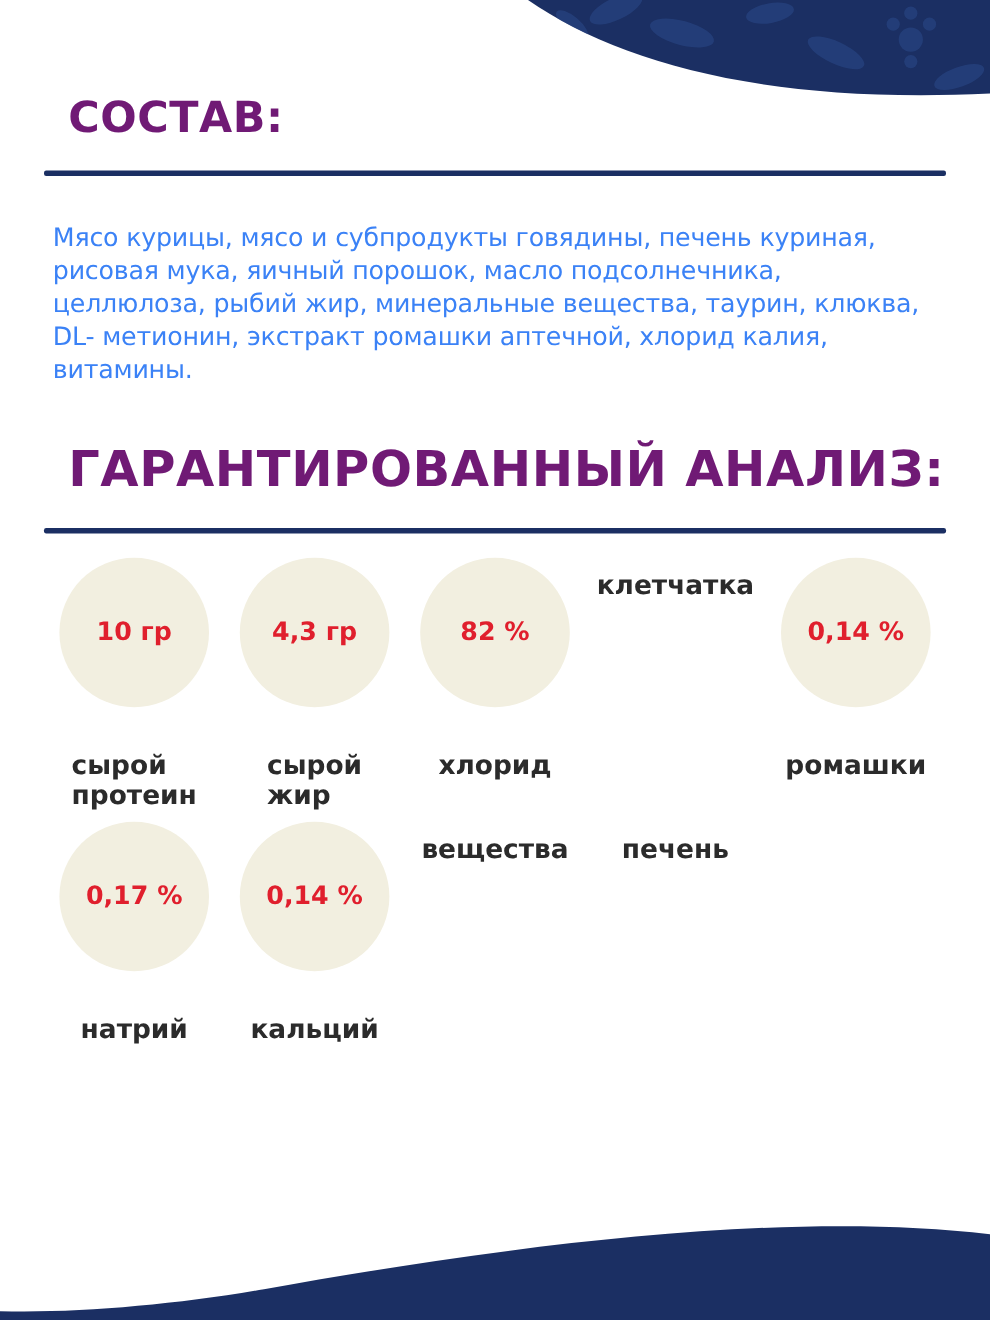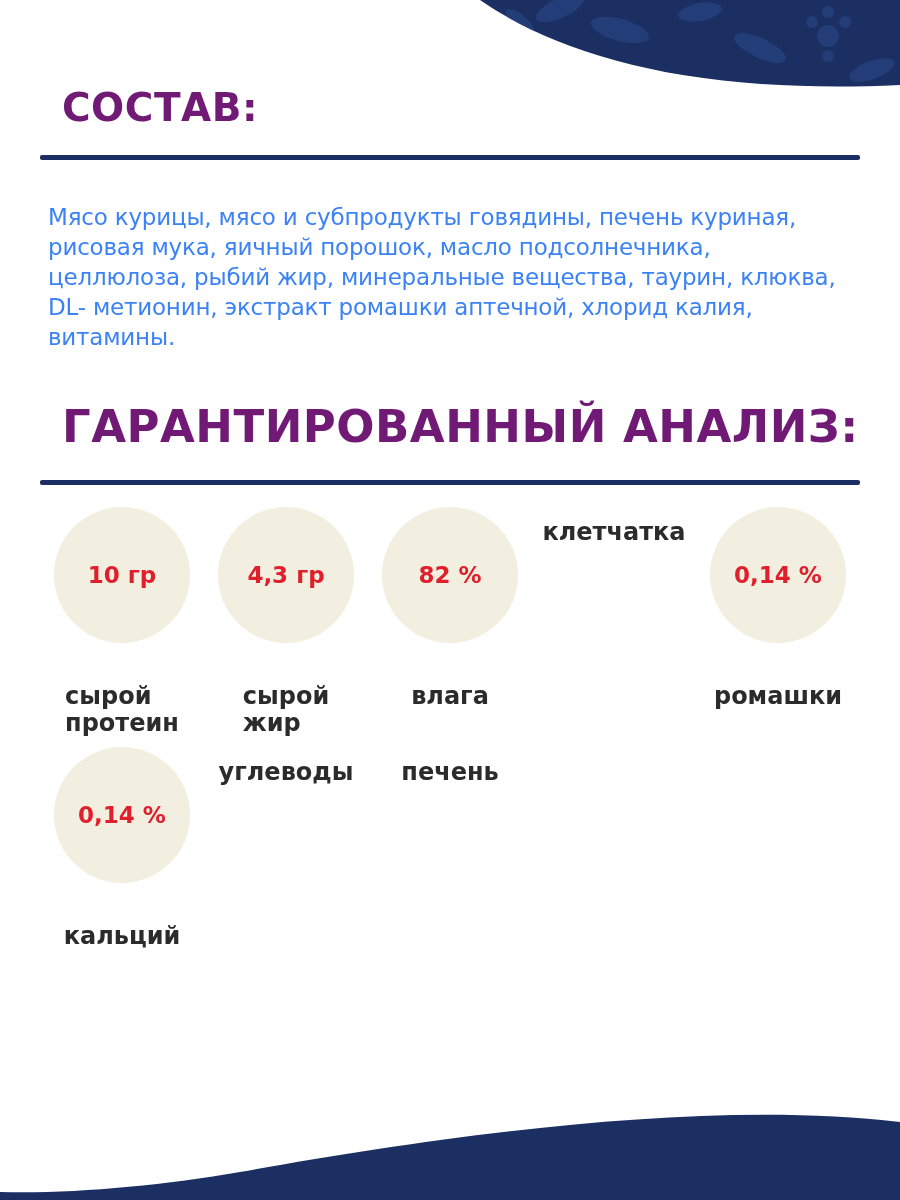--- a/index.html
+++ b/index.html
@@ -170,45 +170,51 @@
         <span class="bubble-value">4,3 гр</span>
       </div>
       <div class="cell-label">сырой
 жир</div>
     </div>
 
     <div class="analysis-cell">
       <div class="bubble">
         <span class="bubble-value">82 %</span>
       </div>
-      <div class="cell-label">влага</div>
+      <div class="cell-label">хлорид</div>
     </div>
 
     <div class="analysis-cell">
       <div class="cell-label">клетчатка</div>
     </div>
 
     <div class="analysis-cell">
       <div class="bubble">
         <span class="bubble-value">0,14 %</span>
       </div>
       <div class="cell-label">ромашки</div>
     </div>
 
 
+    <div class="analysis-cell">
+      <div class="bubble">
+        <span class="bubble-value">0,17 %</span>
+      </div>
+      <div class="cell-label">натрий</div>
+    </div>
 
     <div class="analysis-cell">
       <div class="bubble">
         <span class="bubble-value">0,14 %</span>
       </div>
       <div class="cell-label">кальций</div>
     </div>
 
     <div class="analysis-cell">
-      <div class="cell-label">углеводы</div>
+      <div class="cell-label">вещества</div>
     </div>
 
     <div class="analysis-cell">
       <div class="cell-label">печень</div>
     </div>
 
   </div>
 </div>
 
 </body></html>

